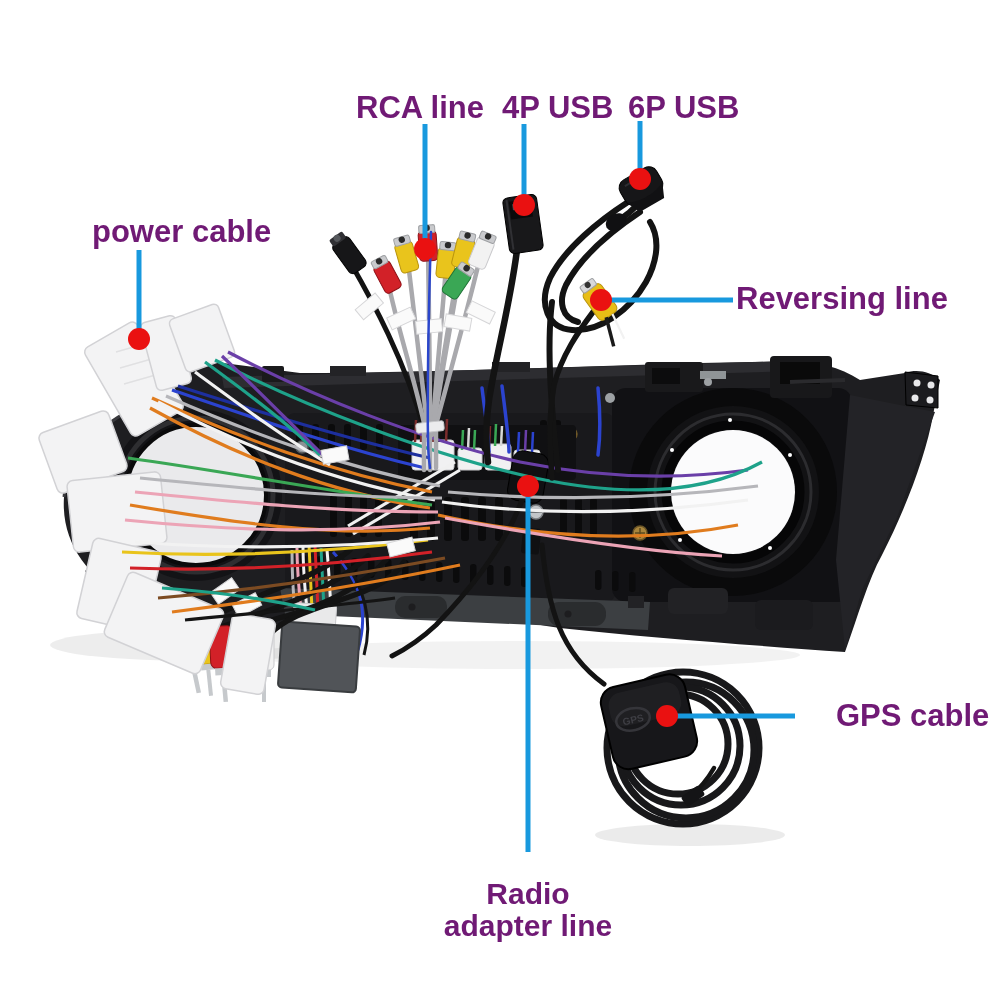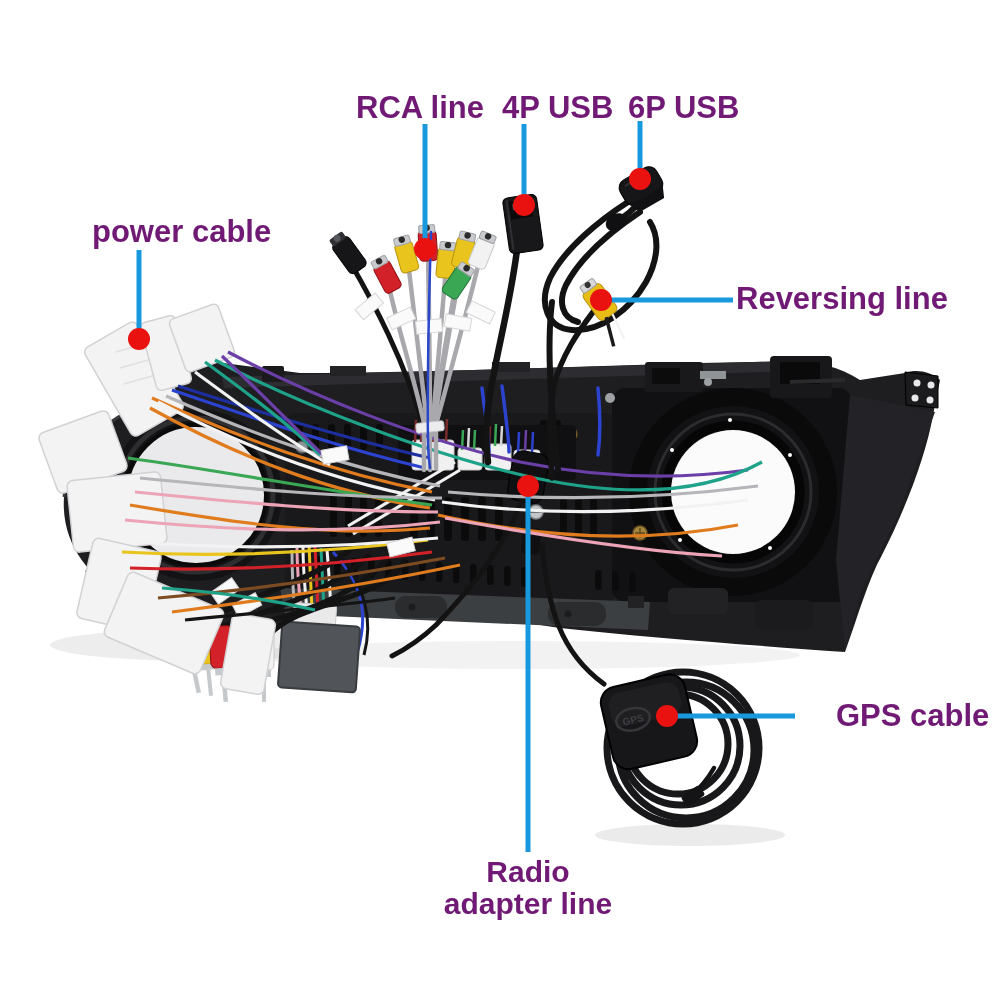--- a/index.html
+++ b/index.html
@@ -424,17 +424,17 @@
   </g>
 </svg>
 
 <div class="lbl" style="left:356px;top:92px;">RCA line</div>
 <div class="lbl" style="left:502px;top:92px;text-align:right;">4P USB</div>
 <div class="lbl" style="left:628px;top:92px;">6P USB</div>
 <div class="lbl" style="left:64px;top:216px;margin-left:28px;">power cable</div>
 <div class="lbl" style="left:736px;top:283px;">Reversing line</div>
 <div class="lbl" style="left:798px;top:700px;margin-left:38px;">GPS cable</div>
 <div class="lbl lbl-center" style="left:400px;top:856px;width:256px;font-size:30px;">
-  <span style="display:block;">Radio</span>
+  <span style="display:block;margin-top:22px;">Radio</span>
   <span style="display:block;">adapter line</span>
 </div>
 
 </div>
 
 </body></html>

